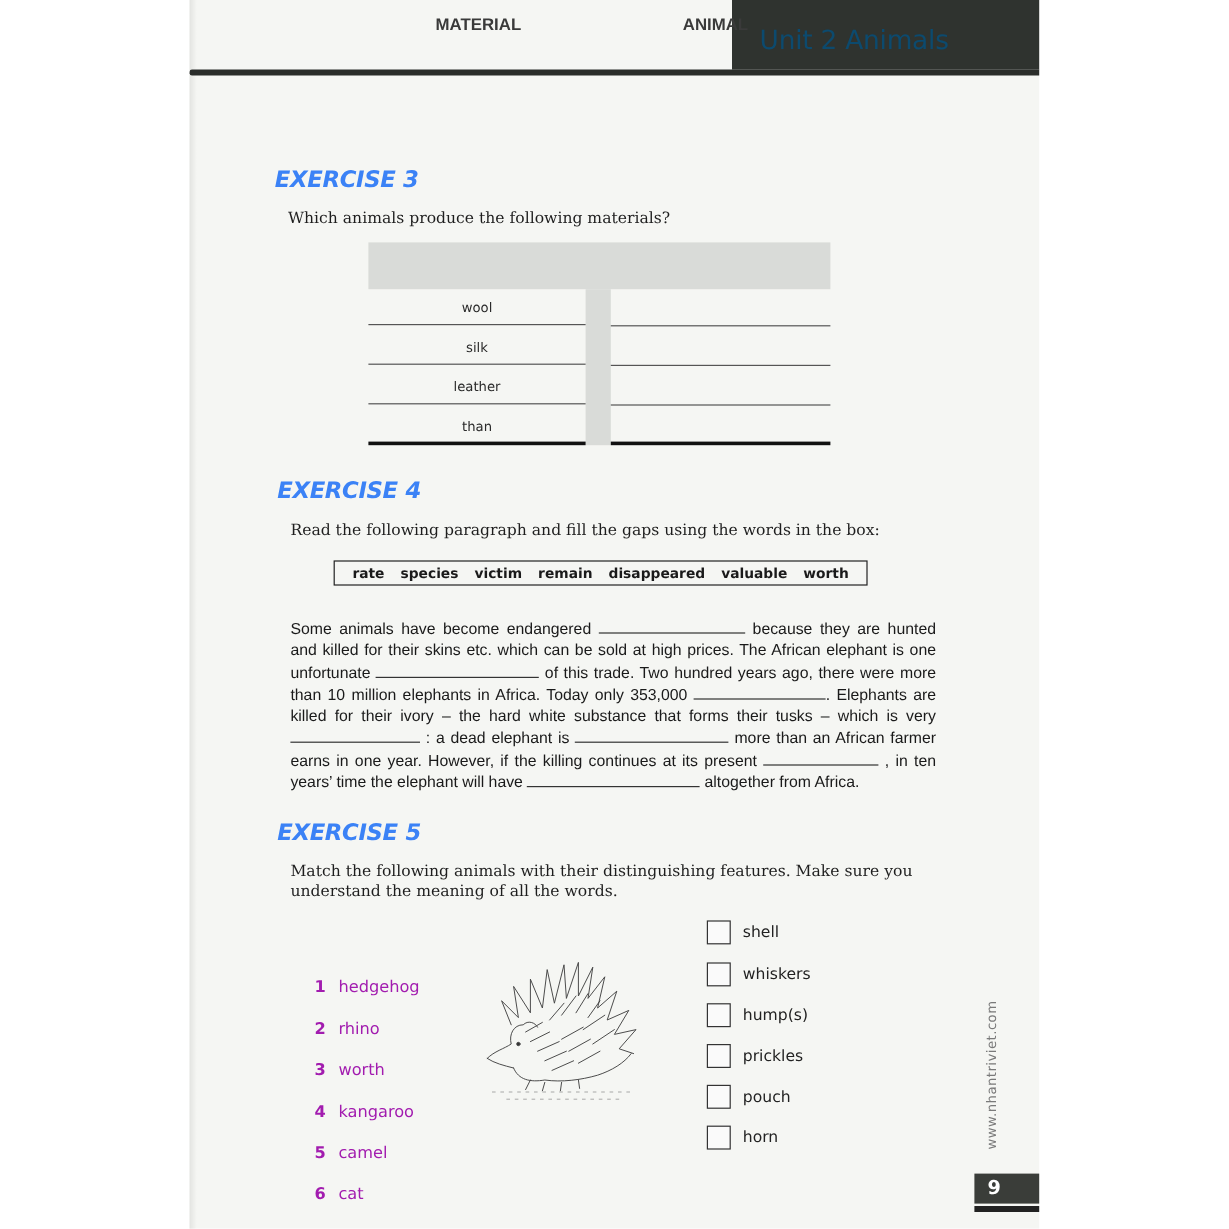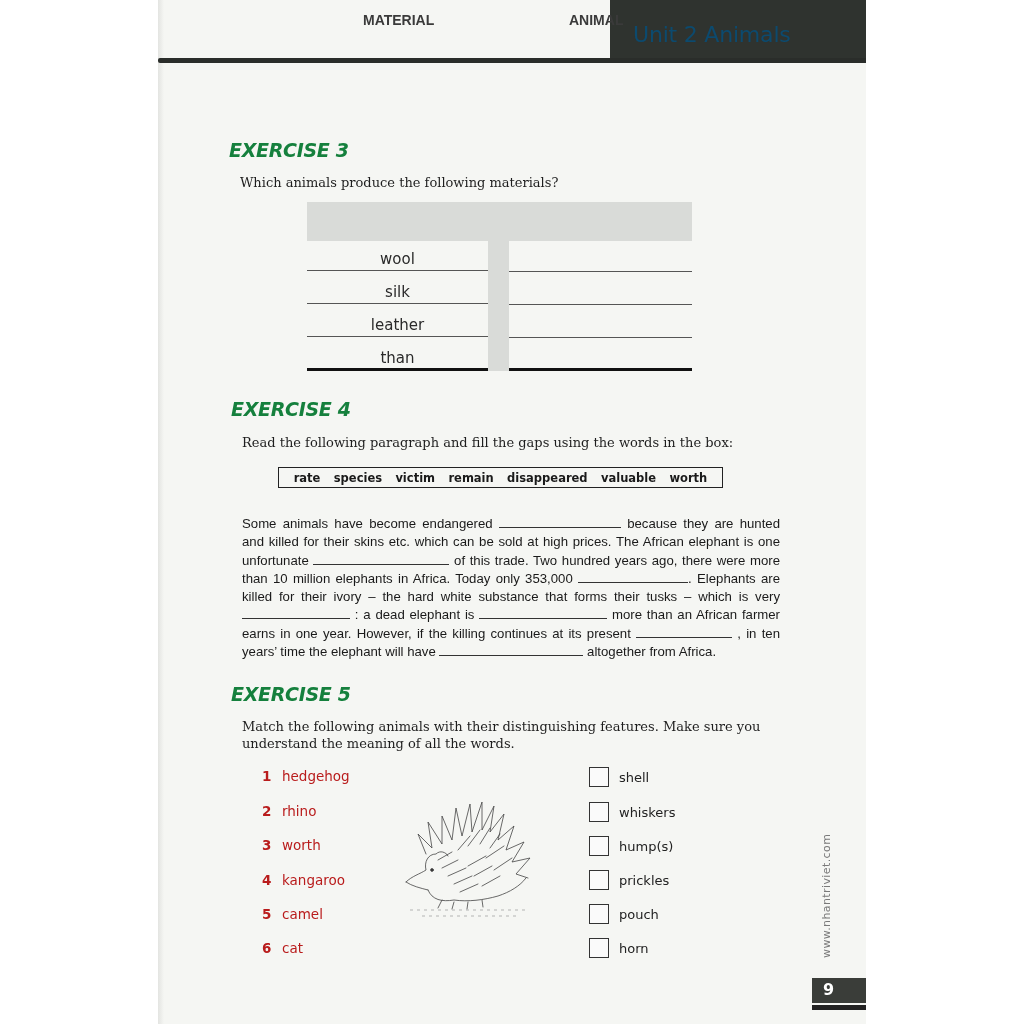--- a/index.html
+++ b/index.html
@@ -6,39 +6,39 @@
   html, body { width: 1024px; height: 1024px; background: #ffffff; overflow: hidden; }
   body { position: relative; font-family: "DejaVu Sans", sans-serif; color: #1b1b1b; }
 
   .page { position: absolute; left: 158px; top: 0; width: 708px; height: 1024px; background: #f5f6f3; }
   .page-edge-shadow { position: absolute; left: 158px; top: 0; width: 6px; height: 1024px; background: linear-gradient(to right, #e3e4e1, rgba(245,246,243,0)); }
 
   .unit-banner { position: absolute; left: 610px; top: 0; width: 256px; height: 58px; background: #2f332f; }
   .unit-title { position: absolute; left: 633px; top: 22px; font-family: "DejaVu Sans", sans-serif; font-size: 22px; color: #0c4a6e; letter-spacing: -0.2px; }
   .top-rule { position: absolute; left: 158px; top: 58px; width: 708px; height: 5px; background: #2a2d2a; border-radius: 2px 0 0 2px; }
 
-  .ex-heading { position: absolute; font-family: "DejaVu Sans", sans-serif; font-weight: bold; font-style: italic; font-size: 19px; color: #15803d; letter-spacing: -0.3px; font-variant: small-caps; }
+  .ex-heading { position: absolute; font-family: "DejaVu Sans", sans-serif; font-weight: bold; font-style: italic; font-size: 19px; color: #3b82f6; letter-spacing: -0.3px; font-variant: small-caps; }
   .ex-instr { position: absolute; font-family: "DejaVu Serif", serif; font-size: 13px; color: #1e1e1e; }
 
   
   .tbl-head { position: absolute; left: 307px; top: 202px; width: 385px; height: 39px; background: #d9dbd8; }
   .tbl-head-cell { position: absolute; top: 12px; font-family: "Liberation Sans", sans-serif; font-weight: bold; font-size: 14px; color: #3a3a3a; }
   .tbl-divider { position: absolute; left: 488px; top: 241px; width: 21px; height: 130px; background: #d9dbd8; }
-  .tbl-cell { position: absolute; left: 307px; width: 181px; text-align: center; font-family: "DejaVu Sans", sans-serif; font-size: 15px; color: #2a2a2a; }
+  .tbl-cell { position: absolute; left: 307px; width: 181px; text-align: center; font-family: "DejaVu Sans", sans-serif; font-size: 11px; color: #2a2a2a; }
   .tbl-line { position: absolute; height: 1px; background: #555; }
   .tbl-line.thick { height: 3px; background: #111; }
 
   
   .word-box { position: absolute; left: 278px; top: 467px; width: 445px; height: 21px; border: 1.5px solid #222; display: flex; align-items: center; justify-content: space-around; padding: 0 8px; }
   .word { font-family: "DejaVu Sans", sans-serif; font-weight: bold; font-size: 11.5px; color: #1a1a1a; }
   .para { position: absolute; left: 242px; top: 515px; width: 538px; font-family: "Liberation Sans", sans-serif; font-size: 13.2px; line-height: 18.3px; color: #1a1a1a; text-align: justify; }
   .gap { display: inline-block; border-bottom: 1px solid #333; height: 12px; vertical-align: baseline; }
 
   
-  .animal-row { position: absolute; left: 262px; font-family: "DejaVu Sans", sans-serif; font-size: 13.5px; color: #b91c1c; }
+  .animal-row { position: absolute; left: 262px; font-family: "DejaVu Sans", sans-serif; font-size: 13.5px; color: #a21caf; margin-top: 47px; }
   .animal-num { display: inline-block; width: 20px; font-weight: bold; }
   .feature-row { position: absolute; left: 589px; display: flex; align-items: center; }
   .feature-box { width: 20px; height: 20px; border: 1.3px solid #333; background: #fafafa; margin-right: 10px; }
   .feature-label { font-family: "DejaVu Sans", sans-serif; font-size: 13px; color: #222; }
 
   .hedgehog { position: absolute; left: 398px; top: 796px; width: 140px; height: 125px; }
 
   .site-url { position: absolute; left: 820px; top: 958px; transform-origin: left top; transform: rotate(-90deg); font-family: "DejaVu Sans", sans-serif; font-size: 11px; color: #7a7a7a; letter-spacing: 0.4px; white-space: nowrap; }
 
   .page-num-box { position: absolute; left: 812px; top: 978px; width: 54px; height: 25px; background: #3a3d39; }

